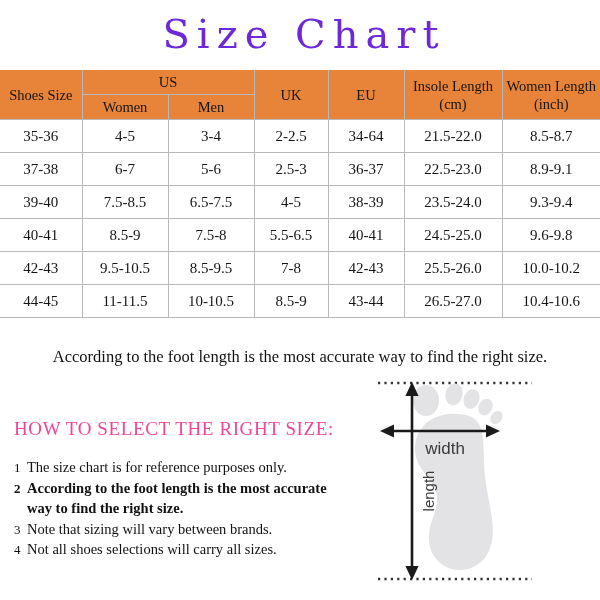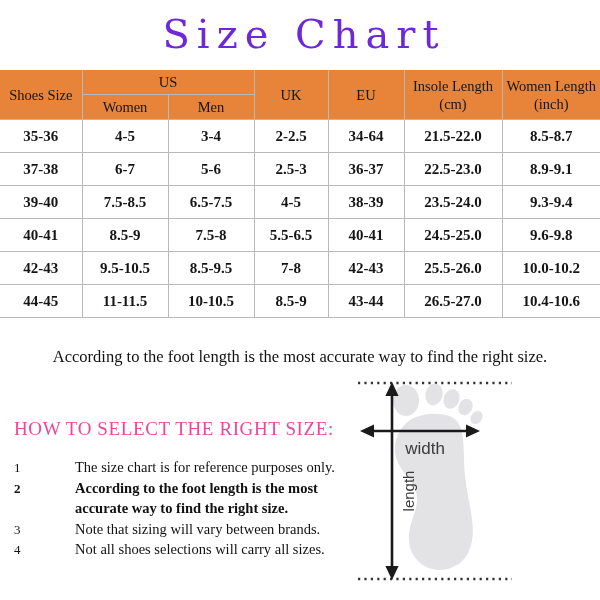--- a/index.html
+++ b/index.html
@@ -38,21 +38,20 @@
     border-collapse: collapse;
     table-layout: fixed;
     padding-left: 22px;
   }
   #size-table th,
   #size-table td {
     border: 1px solid #b9b9b9;
     text-align: center;
     font-family: "Liberation Serif", serif;
     color: #151515;
-    font-weight: bold;
   }
   #size-table th {
     background: #E8833A;
     font-weight: 400;
     font-size: 14.5px;
     line-height: 1.25;
     padding: 3px 2px;
   }
   #size-table td {
     font-size: 15px;
@@ -106,29 +105,29 @@
     font-family: "Liberation Serif", serif;
     font-size: 14.5px;
     line-height: 1.42;
     color: #111111;
   }
   .tip-num {
     width: 13px;
     flex: 0 0 13px;
     font-size: 13px;
   }
-  .tip-text { flex: 1; margin-left: 48px; }
+  .tip-text { flex: 1; }
   .tip-row.bold .tip-text,
   .tip-row.bold .tip-num { font-weight: 700; }
 
   
   #foot-diagram {
     position: absolute;
     top: 376px;
-    left: 352px;
+    left: 372px;
     width: 224px;
     height: 220px;
   }
   #foot-diagram svg { display: block; }
 </style>
 </head>
 <body>
 
 <div id="chart-title">Size Chart</div>
 

